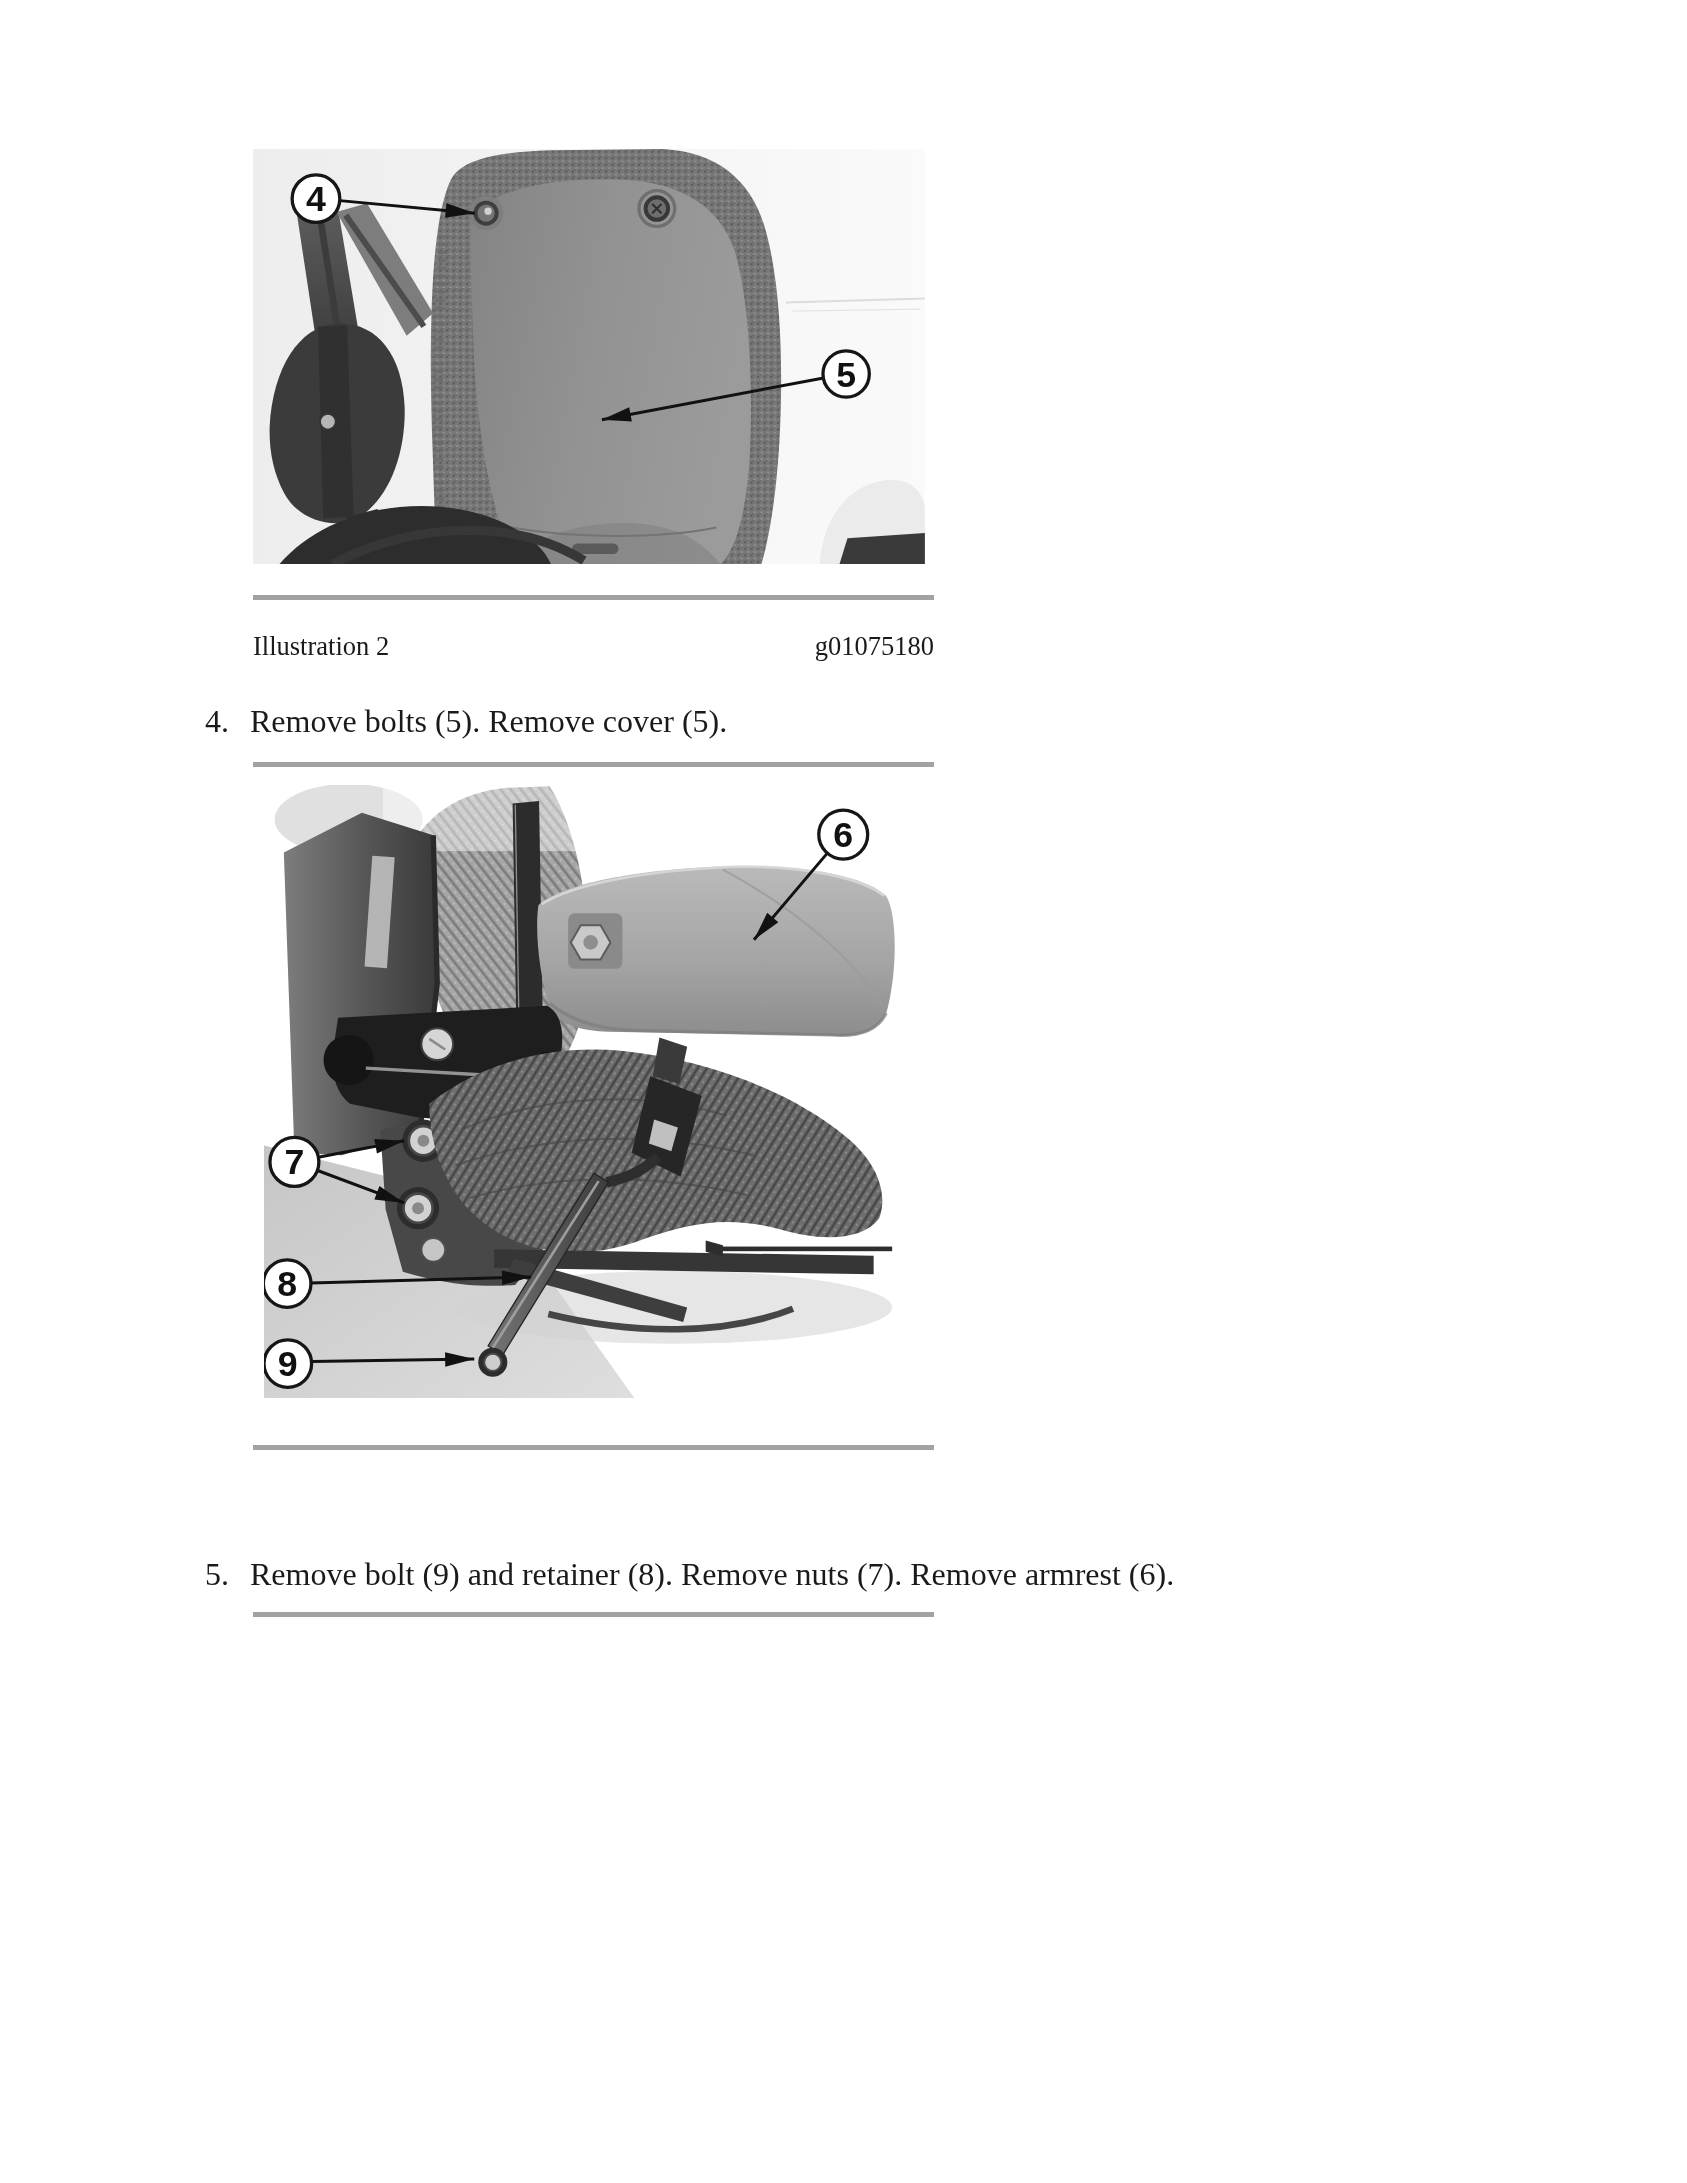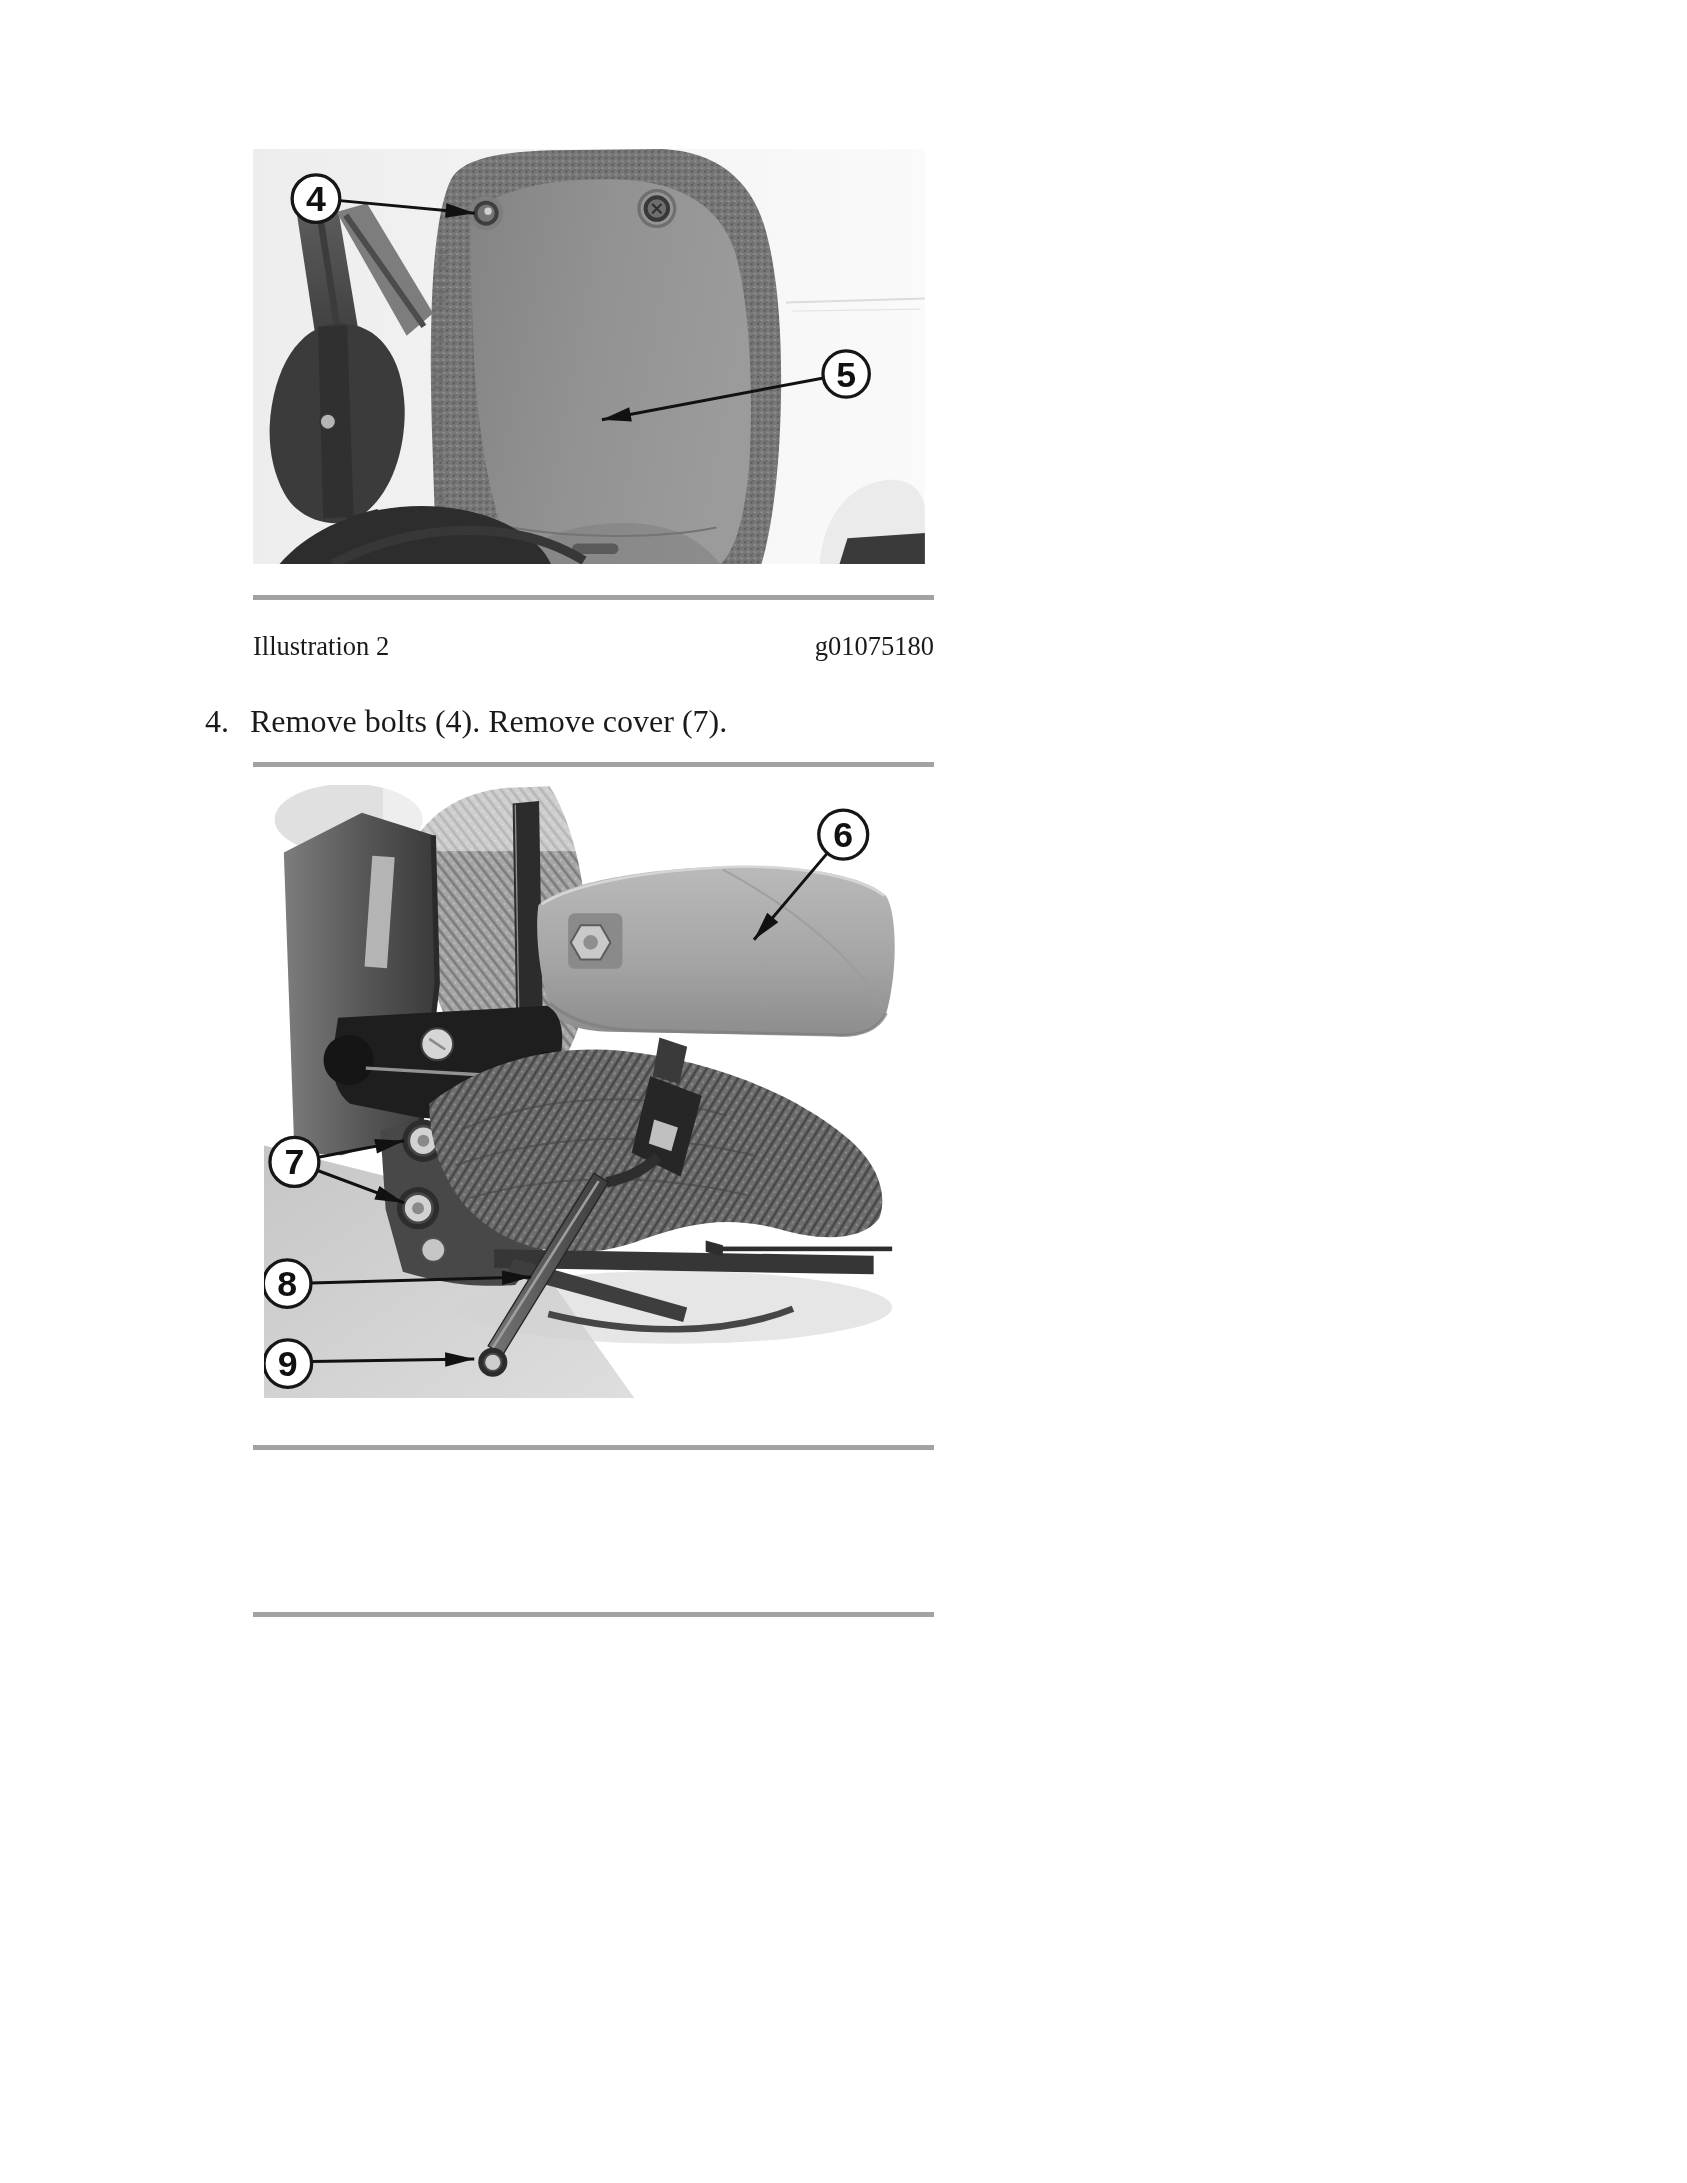--- a/index.html
+++ b/index.html
@@ -134,21 +134,21 @@
   </svg>
 
   <div class="rule" style="top:595px;"></div>
 
   <div class="caption-row" style="top:631px;">
     <span>Illustration 2</span>
     <span>g01075180</span>
   </div>
 
   <div class="step" style="top:703px;">
-    <span class="num">4.</span><span>Remove bolts (4). Remove cover (7).</span>
+    <span class="num">4.</span><span>Remove bolts (5). Remove cover (5).</span>
   </div>
 
   <div class="rule" style="top:762px;"></div>
 
   <svg class="photo" style="left:264px;top:785px;" width="648" height="613" viewBox="0 0 980 927">
     <defs>
       <linearGradient id="floorG" x1="0" y1="0" x2="1" y2="1">
         <stop offset="0" stop-color="#c6c6c6"></stop>
           <stop offset="1" stop-color="#dedede"></stop>
       </linearGradient>
@@ -271,17 +271,20 @@
     </g>
     <g>
       <circle cx="36" cy="875" r="36" fill="#ffffff" stroke="#161616" stroke-width="5"></circle>
       <text class="callout-num" x="36" y="894">9</text>
     </g>
   </svg>
 
   <div class="rule" style="top:1445px;"></div>
 
 
+  <div class="step" style="top:1556px;">
+    <span class="num">5.</span><span>Remove bolt (9) and retainer (8). Remove nuts (7). Remove armrest (6).</span>
+  </div>
 
   <div class="rule" style="top:1612px;"></div>
 
 </div>
 
 
 </body></html>

